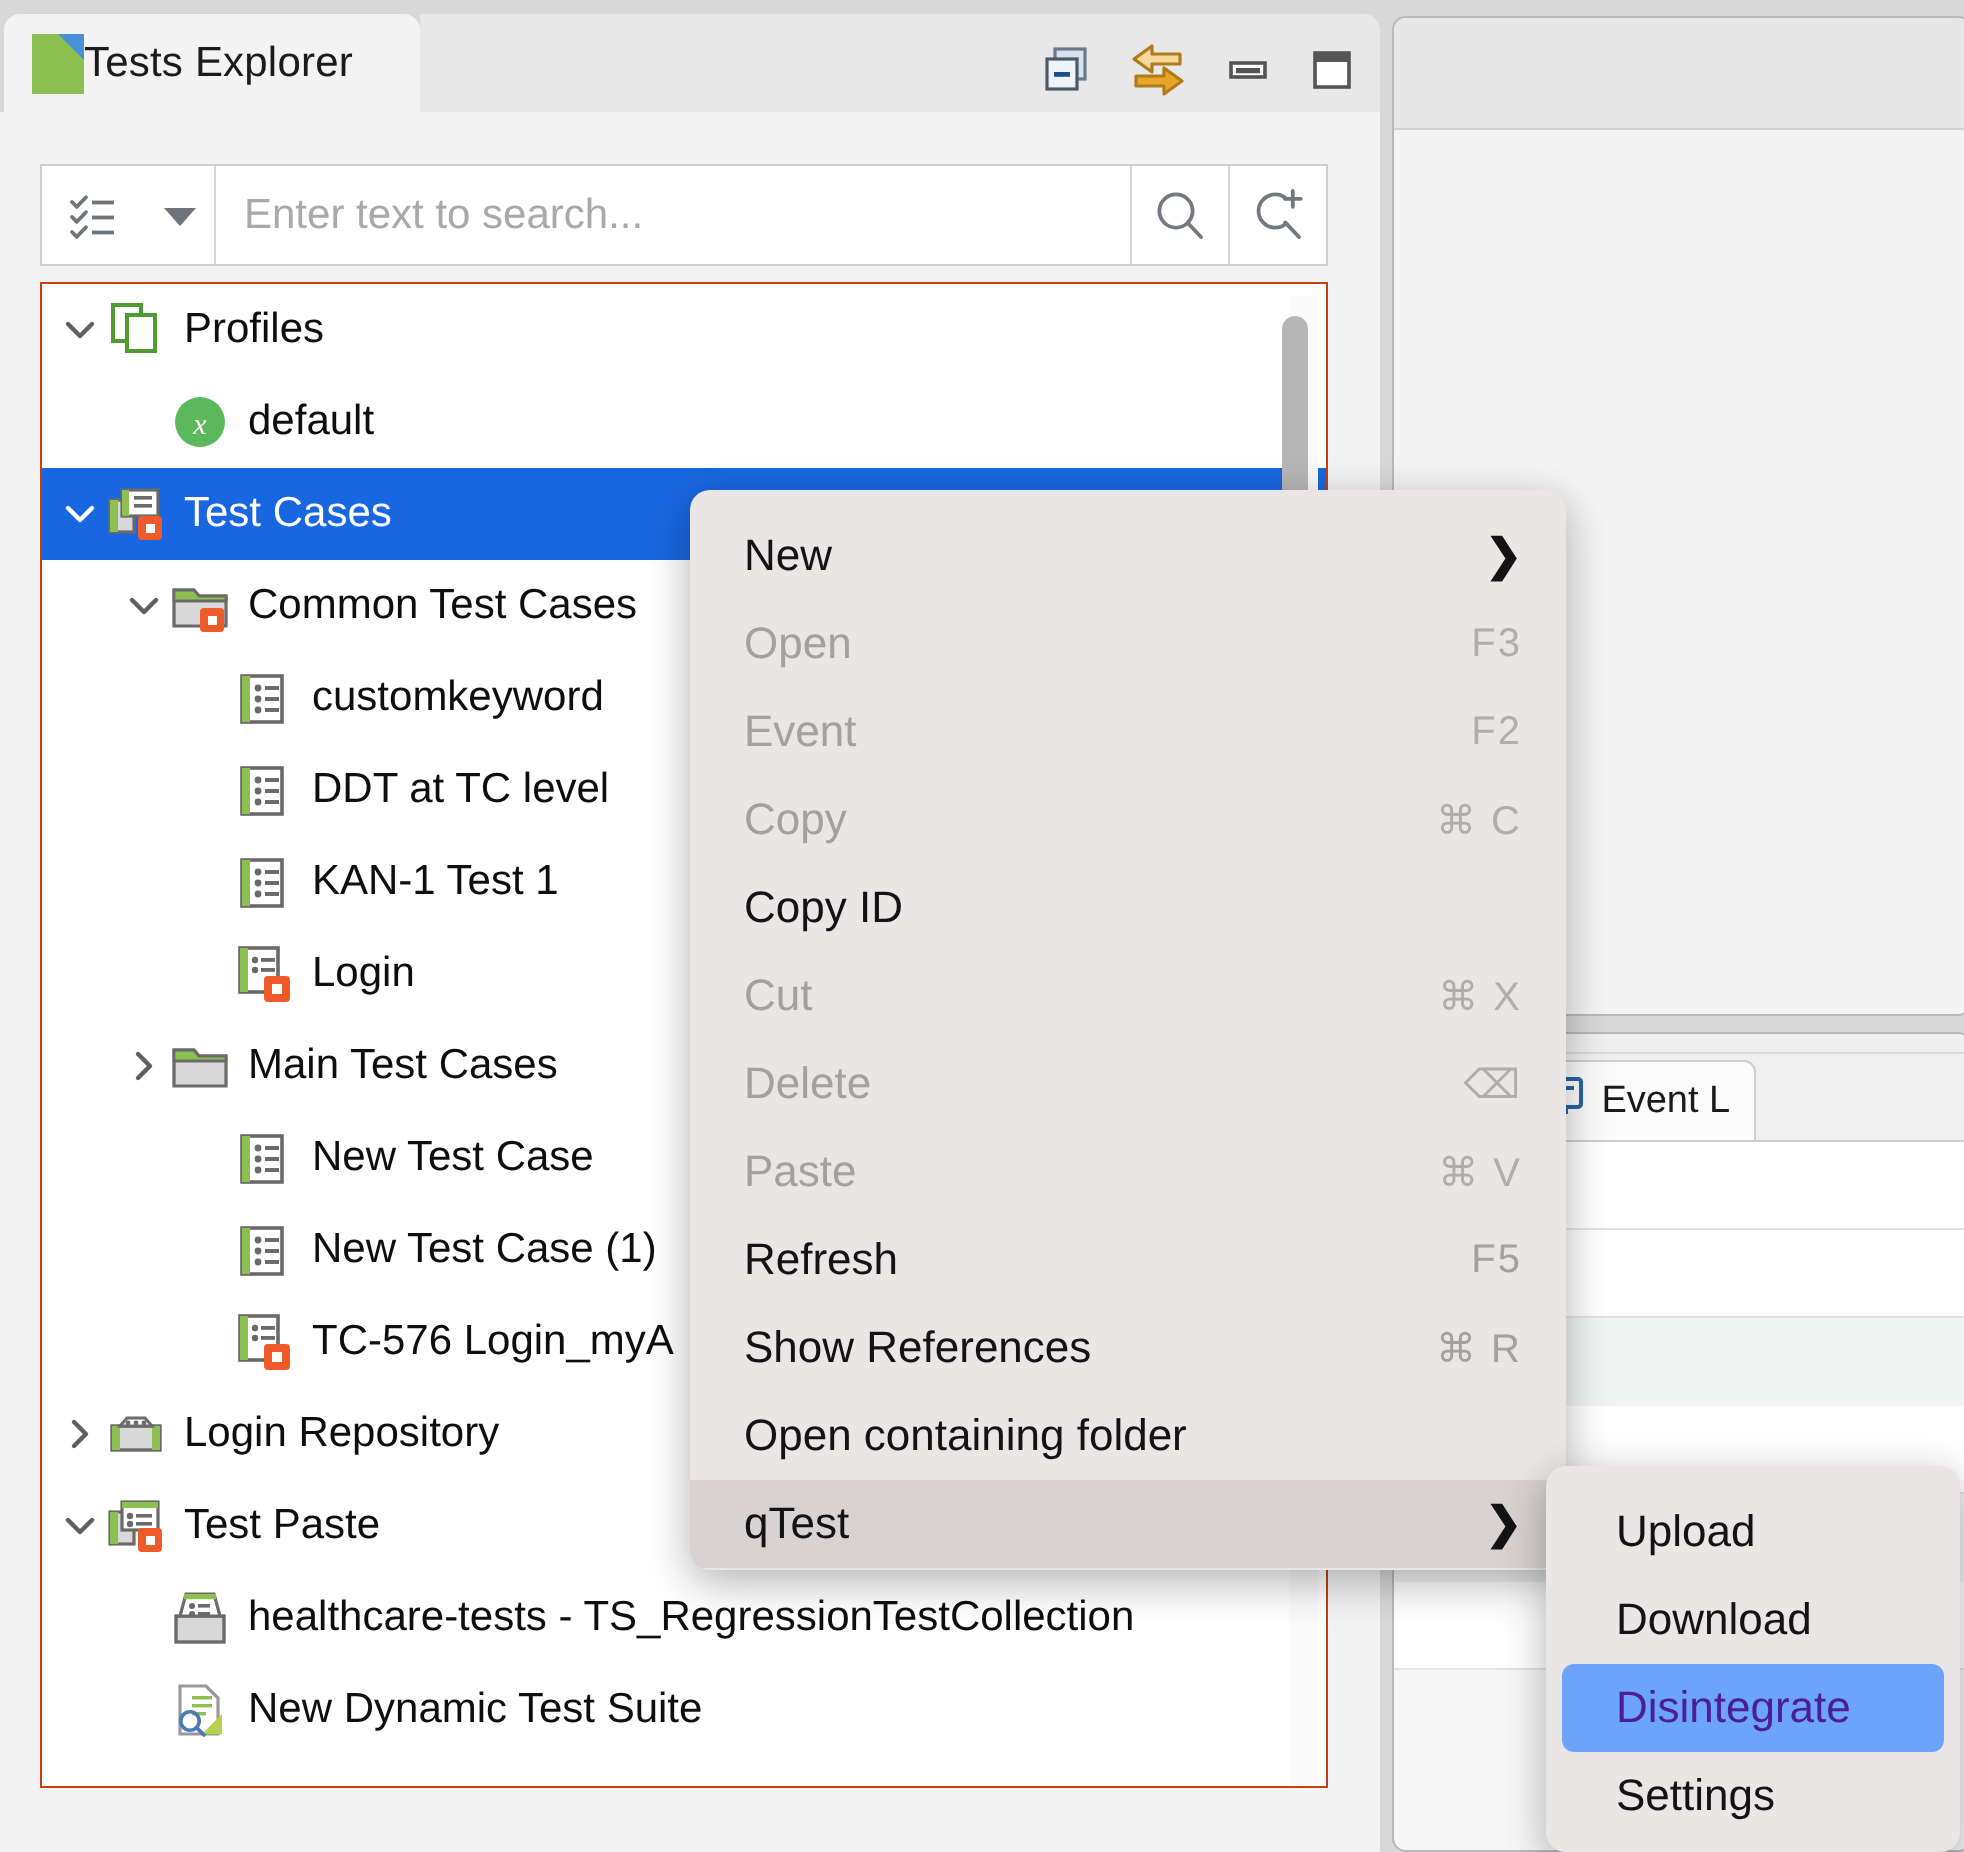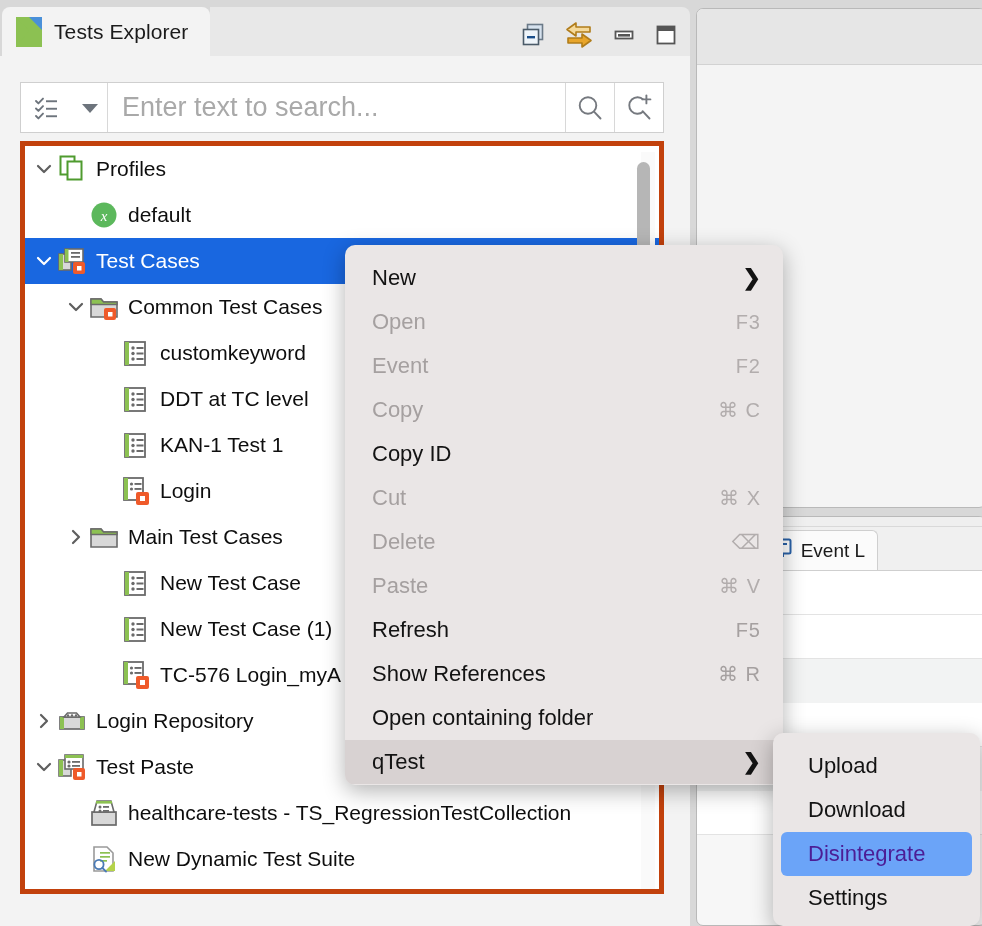--- a/index.html
+++ b/index.html
@@ -62,21 +62,21 @@
   
   .explorer-tab-strip {
     position: absolute; left: 0; top: 0; width: 690px; height: 56px;
     background: #d8d8d8;
   }
   .view-tab {
     position: absolute; left: 2px; top: 7px;
     height: 49px; width: 208px;
     background: #f3f3f3;
     border-top-left-radius: 8px; border-top-right-radius: 8px;
-    display: flex; align-items: center; gap: 12px; padding-left: 14px;
+    display: flex; align-items: center; padding-left: 14px;
   }
   .view-tab-title { font-size: 21px; color: #1b1b1b; letter-spacing: .1px; }
   .tab-strip-rest {
     position: absolute; left: 210px; top: 7px; right: 0; height: 49px;
     background: #e8e8e8;
     border-top-right-radius: 8px;
   }
   .strip-icons {
     position: absolute; right: 12px; top: 14px;
     display: flex; align-items: center; gap: 18px;
@@ -97,31 +97,31 @@
     background: #fff;
     border: 1px solid #cfcfcf;
     display: flex; align-items: center;
   }
   .sb-filter { width: 52px; display: flex; align-items: center; justify-content: center; }
   .sb-caret { width: 34px; display: flex; align-items: center; justify-content: center; }
   .sb-sep { width: 1px; height: 49px; background: #d8d8d8; }
   .sb-input {
     flex: 1; border: none; outline: none; background: transparent;
     font-family: "Liberation Sans", sans-serif;
-    font-size: 27px; color: #7f1d1d; padding-left: 14px;
+    font-size: 21px; color: #7f1d1d; padding-left: 14px;
   }
   .sb-input::placeholder { color: #a9a9a9; }
   .sb-btn { width: 48px; height: 49px; display: flex; align-items: center; justify-content: center; }
 
   
   .tree {
     position: absolute; left: 20px; top: 85px;
     width: 644px; height: 753px;
     background: #fff;
-    border: 5px solid #c2410c;
+    border: 1px solid #c2410c;
     overflow: hidden;
   }
   .row {
     height: 46px; display: flex; align-items: center;
     font-size: 21px; color: #0e0e0e; white-space: nowrap;
     position: relative;
   }
   .row.selected { background: #1967e0; color: #fff; }
   .twisty { width: 26px; height: 46px; display: flex; align-items: center; justify-content: center; flex: 0 0 auto; }
   .tico { width: 30px; height: 30px; flex: 0 0 auto; margin-right: 9px; position: relative; }

